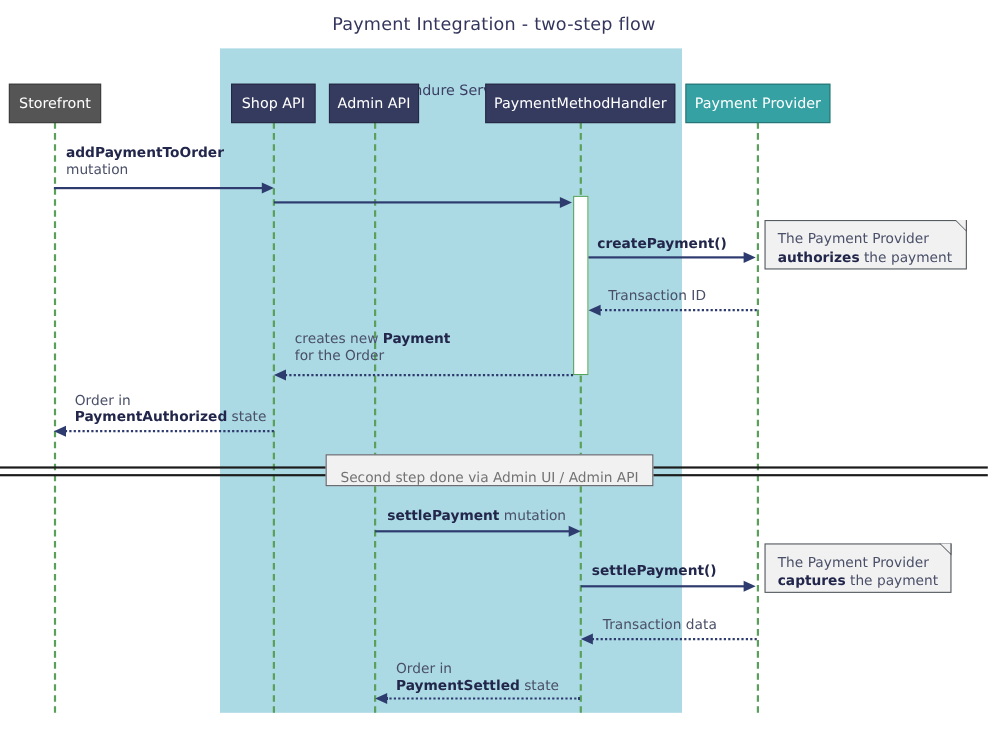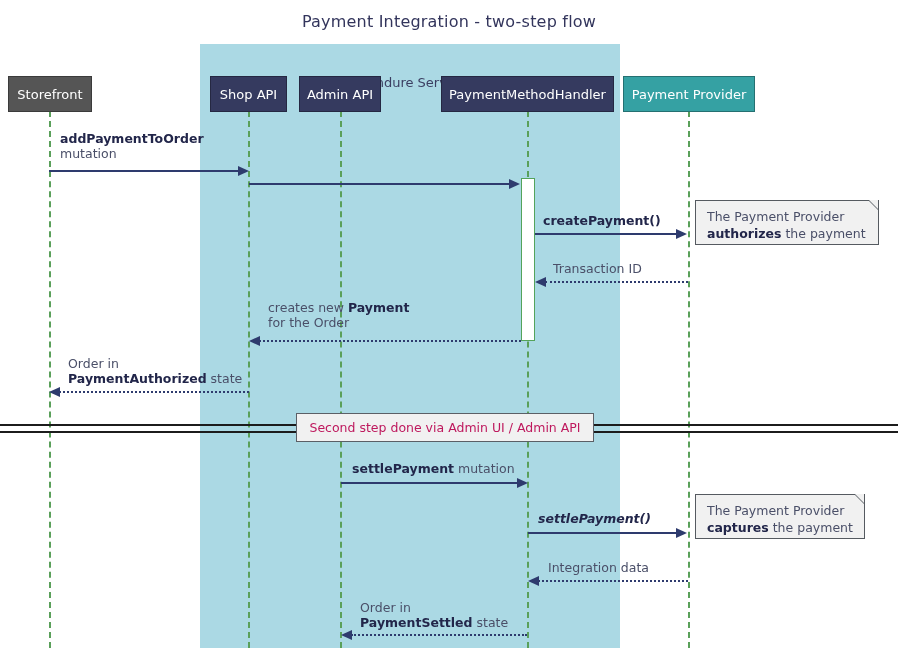--- a/index.html
+++ b/index.html
@@ -109,22 +109,22 @@
   
   .divider-line{
     position:absolute;left:0;width:898px;height:0;
     border-top:2px solid #1c1c1c;
   }
   .divider-box{
     position:absolute;
     background:#f1f1f1;
     border:1px solid #5b5f66;
     box-sizing:border-box;
-    display:flex;align-items:center;justify-content:center;
-    font-size:12.5px;color:#be185d;
+    display:flex;align-items:flex-end;justify-content:center;
+    font-size:12.5px;color:#737373;
     white-space:nowrap;
   }
 </style>
 </head>
 <body>
 
 <div id="diagram">
 
   <div class="title">Payment Integration - two-step flow</div>
 
@@ -203,35 +203,35 @@
   <div class="divider-box" style="left:296px;top:413px;width:298px;height:29px;">
     <span>Second step done via Admin UI / Admin API</span>
   </div>
 
   <div class="msg" style="left:352px;top:461px;">
     <b>settlePayment</b><span> mutation</span>
   </div>
   <div class="arrow" style="left:341px;top:482px;width:177px;"></div>
   <div class="head right" style="left:517px;top:478px;"></div>
 
-  <div class="msg" style="left:538px;top:511px;font-style:italic;">
+  <div class="msg" style="left:538px;top:511px;">
     <b>settlePayment()</b>
   </div>
   <div class="arrow" style="left:528px;top:532px;width:149px;"></div>
   <div class="head right" style="left:676px;top:528px;"></div>
 
   <div class="note" style="left:695px;top:494px;width:170px;height:45px;">
     <div>The Payment Provider</div>
     <div><b>captures</b><span> the payment</span></div>
   </div>
   <div class="note-fold" style="left:854px;top:494px;"></div>
   <div class="note-fold-inner" style="left:855px;top:494px;"></div>
 
   <div class="msg" style="left:548px;top:560px;">
-    <span>Integration data</span>
+    <span>Transaction data</span>
   </div>
   <div class="arrow dotted" style="left:538px;top:580px;width:150px;"></div>
   <div class="head left" style="left:528px;top:576px;"></div>
 
   <div class="msg" style="left:360px;top:600px;">
     <div><span>Order in</span></div>
     <div><b>PaymentSettled</b><span> state</span></div>
   </div>
   <div class="arrow dotted" style="left:351px;top:634px;width:176px;"></div>
   <div class="head left" style="left:341px;top:630px;"></div>

